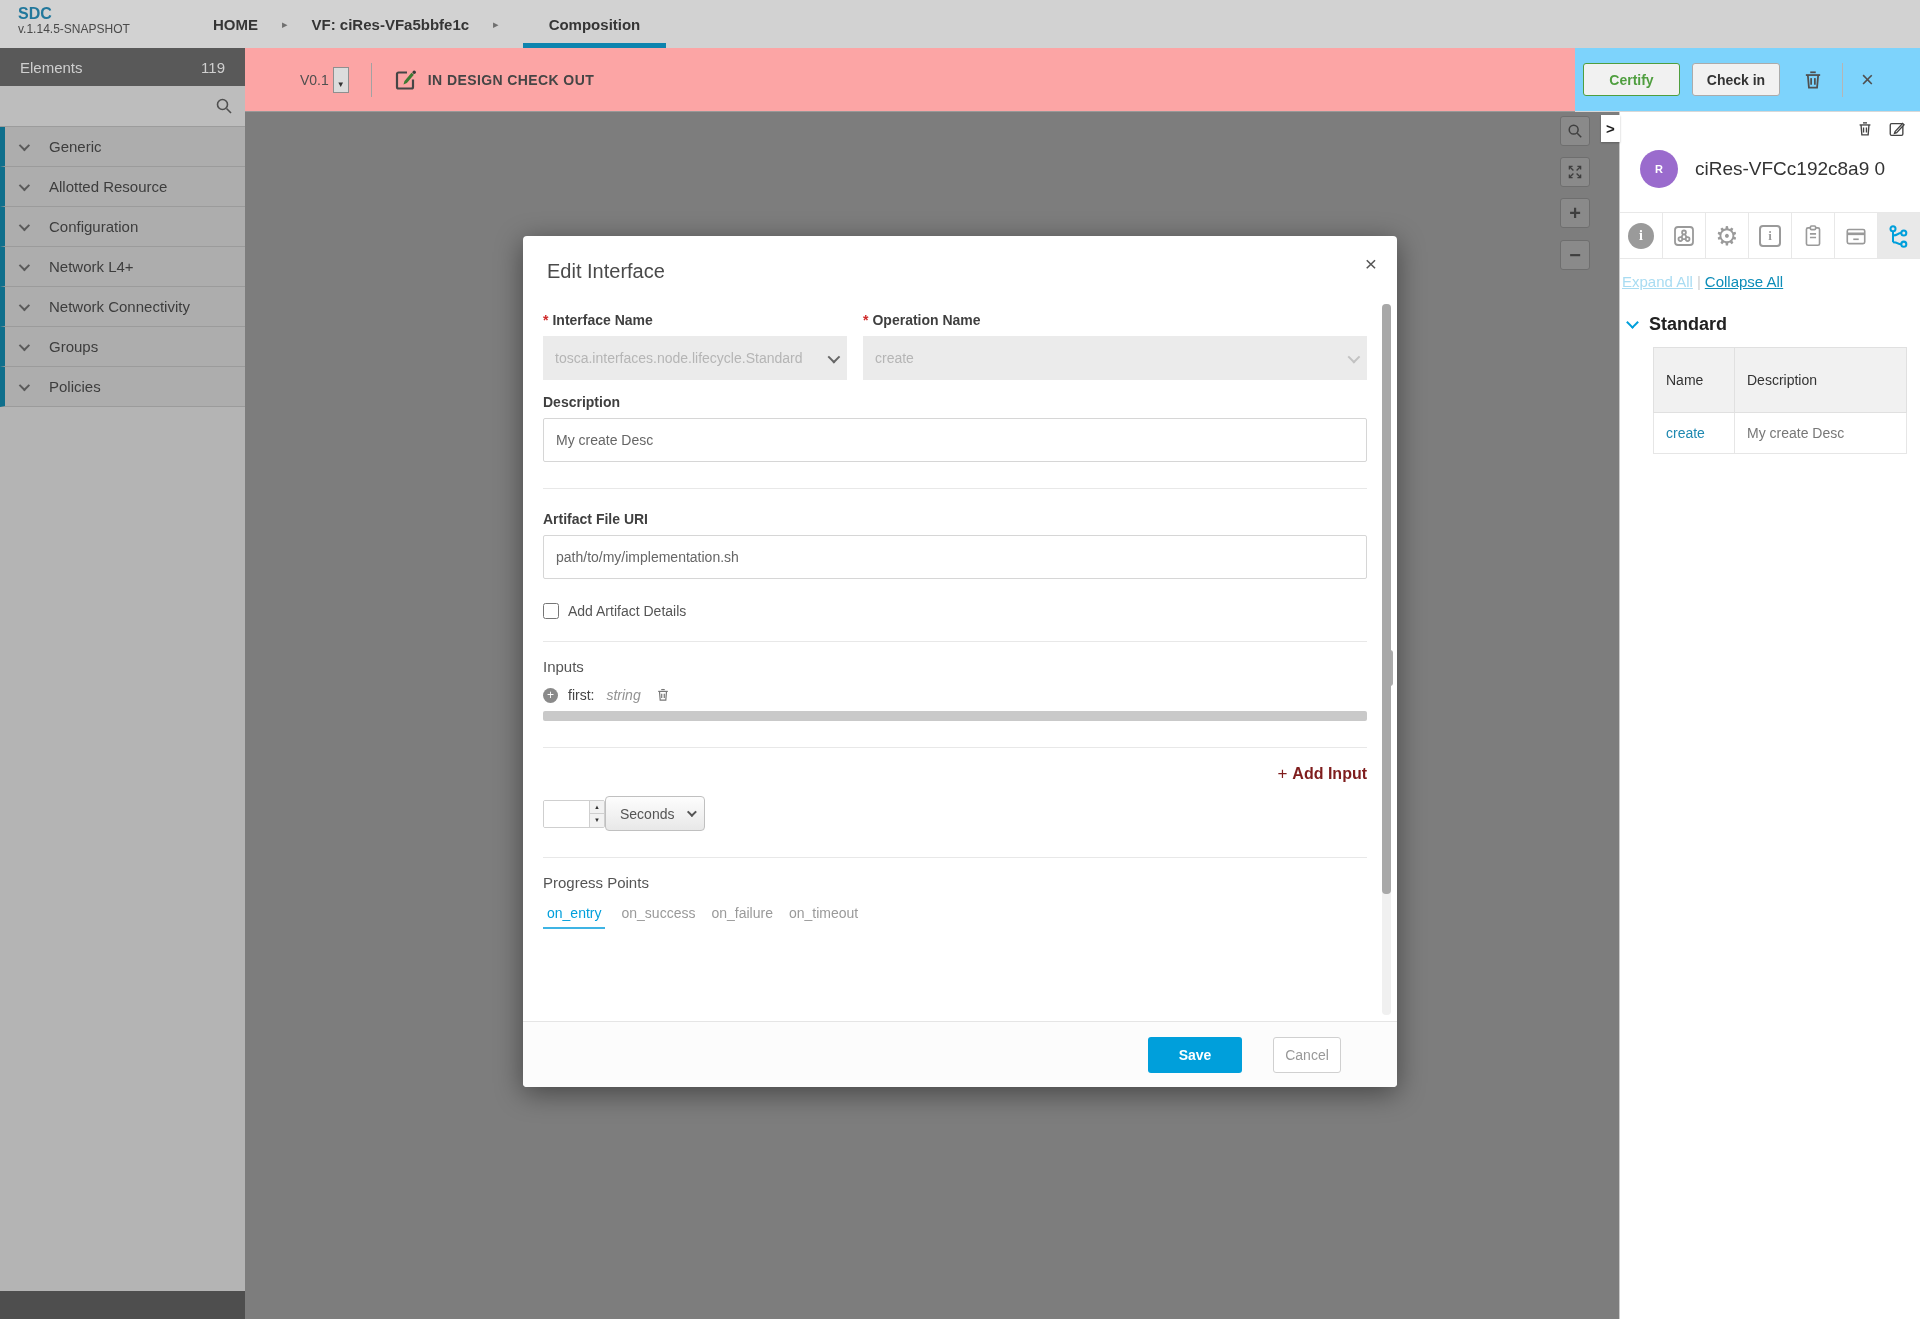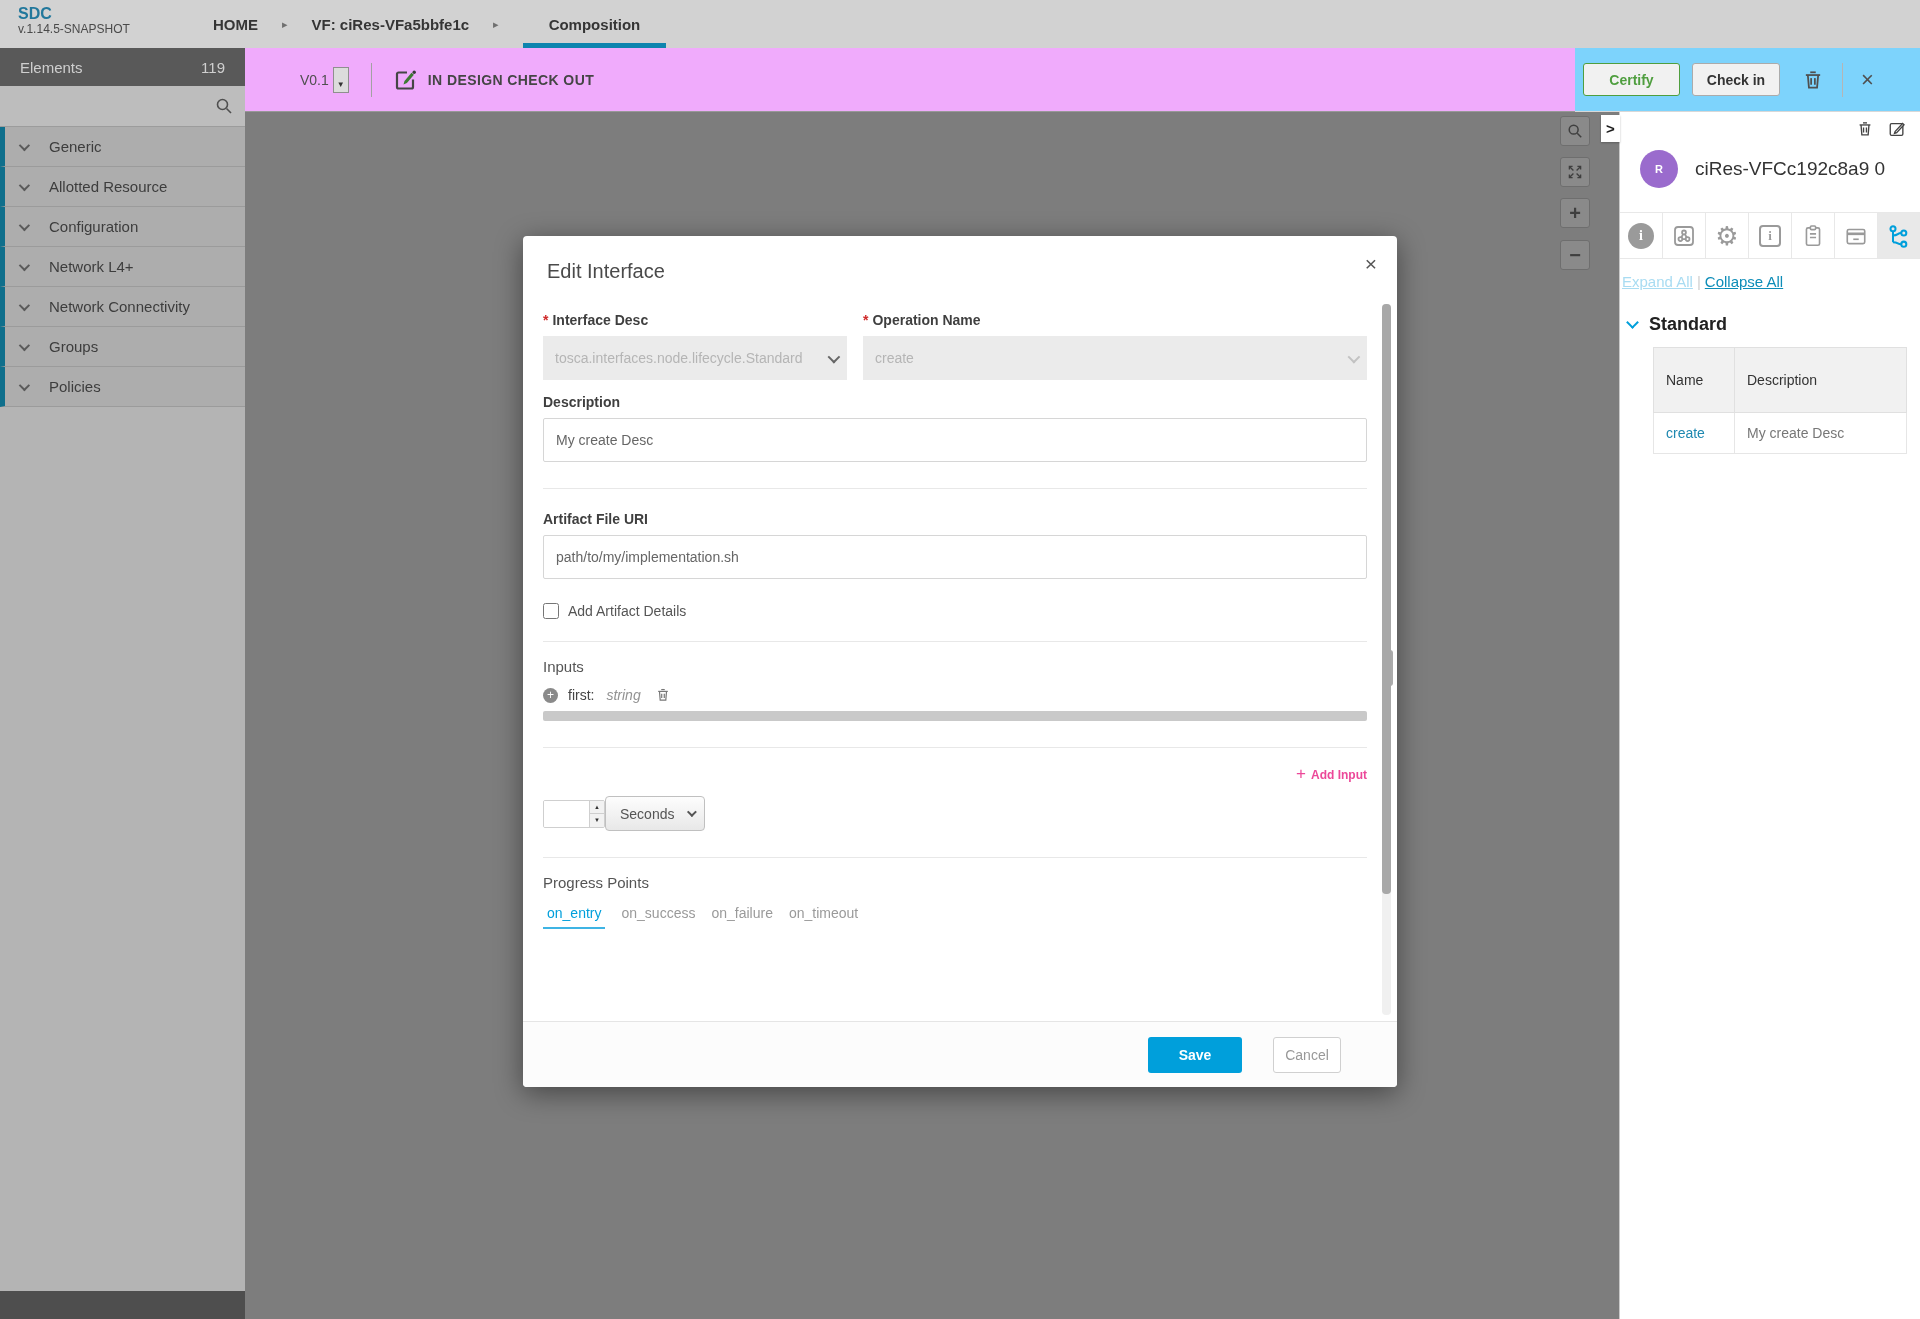--- a/index.html
+++ b/index.html
@@ -12,21 +12,21 @@
   .logo { color:#22789c; font-weight:bold; font-size:16px; }
   .logo-version { color:#4a4a4a; font-size:12px; }
   .breadcrumbs { position:absolute; left:213px; top:0; height:48px; display:flex; align-items:center; gap:24px; }
   .crumb { font-size:15px; font-weight:bold; color:#353535; cursor:pointer; }
   .crumb-sep { color:#6f6f6f; font-size:11px; }
   .crumb-active-wrap { position:relative; height:48px; display:flex; align-items:center; padding:0 26px; }
   .crumb-underline { position:absolute; left:0; bottom:0; width:100%; height:5px; background:#0d84ae; }
 
   
   .subheader { position:absolute; left:245px; top:48px; width:1675px; height:64px; display:flex; }
-  .sub-left { flex:1; background:#f0abfc; border-bottom:1px solid #989898; display:flex; align-items:center; }
+  .sub-left { flex:1; background:#fca5a5; border-bottom:1px solid #989898; display:flex; align-items:center; }
   .sub-right { width:345px; background:#7dd3fc; border-bottom:1px solid #d8d8d8; display:flex; align-items:center; }
   .version-label { margin-left:55px; font-size:14px; color:#4f4f4f; }
   .version-select { width:16px; height:26px; margin-left:4px; background:#dcdcdc; border:1px solid #8f8f8f; font-size:8px; color:#333; display:flex; align-items:flex-end; justify-content:center; padding-bottom:3px; cursor:pointer; }
   .sub-divider { width:1px; height:34px; background:#a2a2a2; margin:0 22px; }
   .checkout-icon { width:24px; height:24px; margin-right:10px; }
   .status-text { font-size:14px; font-weight:bold; color:#454545; letter-spacing:.4px; }
   .btn { height:33px; border-radius:3px; font-size:14px; font-weight:bold; cursor:pointer; background:#f1f1f1; display:inline-flex; align-items:center; justify-content:center; font-family:"Liberation Sans", sans-serif; }
   .btn-certify { width:97px; border:1px solid #4f9e3f; color:#4f9e3f; margin-left:8px; }
   .btn-checkin { width:88px; border:1px solid #ababab; color:#333; margin-left:12px; }
   .icon-btn { background:none; border:none; cursor:pointer; color:#4f4f4f; display:inline-flex; align-items:center; }
@@ -100,21 +100,21 @@
   .check-row { display:flex; align-items:center; gap:9px; }
   .check-row input { width:16px; height:16px; }
   .check-label { font-size:14px; color:#555; }
   .input-row { display:flex; align-items:center; margin-top:12px; }
   .expand-dot { width:15px; height:15px; border-radius:50%; background:#8a8a8a; color:#fff; font-size:12px; line-height:1; display:flex; align-items:center; justify-content:center; cursor:pointer; }
   .input-name { font-size:14px; color:#444; margin-left:10px; }
   .input-type { font-size:14px; font-style:italic; color:#929292; margin-left:12px; }
   .row-trash { margin-left:14px; color:#777; cursor:pointer; display:inline-flex; }
   .hscroll { height:10px; background:#c9c9c9; border-radius:2px; }
   .mini-vthumb { position:absolute; right:4px; width:7px; background:#ababab; border-radius:3px; }
-  .add-input { text-align:right; font-size:12px; font-weight:bold; color:#ec4899; cursor:pointer; }
+  .add-input { text-align:right; font-size:16px; font-weight:bold; color:#7f1d1d; cursor:pointer; }
   .add-input::before { content:"+"; font-size:17px; margin-right:5px; font-weight:normal; }
   .timeout-row { display:flex; align-items:center; margin-top:12px; }
   .num-wrap { display:flex; height:28px; border:1px solid #cfcfcf; border-radius:2px; overflow:hidden; }
   .num-input { width:45px; border:none; outline:none; font-family:"Liberation Sans", sans-serif; }
   .spinner { width:15px; border-left:1px solid #cfcfcf; display:flex; flex-direction:column; }
   .spin-btn { flex:1; font-size:6px; color:#333; background:#f2f2f2; display:flex; align-items:center; justify-content:center; cursor:pointer; border:none; padding:0; }
   .spin-btn:first-child { border-bottom:1px solid #cfcfcf; }
   .unit-select { height:35px; padding:0 30px 0 14px; background:linear-gradient(#fdfdfd,#e8e8e8); border:1px solid #c0c0c0; border-radius:4px; font-size:14px; color:#555; position:relative; display:flex; align-items:center; cursor:pointer; }
   .unit-select .chev { position:absolute; right:10px; width:7px; height:7px; border-right:2px solid #555; border-bottom:2px solid #555; transform:rotate(45deg) translateY(-2px); }
   .pp-tabs { display:flex; gap:16px; margin-top:14px; font-size:14px; }
@@ -343,21 +343,21 @@
   </div>
 
   <div class="modal">
     <div class="modal-header">
       <div class="modal-title">Edit Interface</div>
       <button class="modal-close"><span>×</span></button>
     </div>
     <div class="modal-body">
       <div class="m-row">
         <div class="m-col1">
-          <div class="f-label"><span class="req">*</span><span>Interface Desc</span></div>
+          <div class="f-label"><span class="req">*</span><span>Interface Name</span></div>
           <div class="dis-select">
             <span>tosca.interfaces.node.lifecycle.Standard</span>
             <span class="chev"></span>
           </div>
         </div>
         <div class="m-col2">
           <div class="f-label"><span class="req">*</span><span>Operation Name</span></div>
           <div class="dis-select">
             <span>create</span>
             <span class="chev light"></span>

